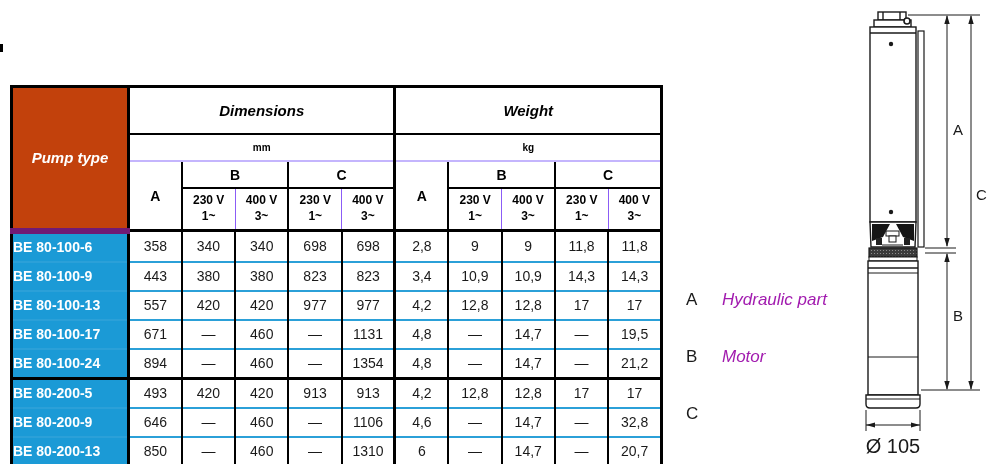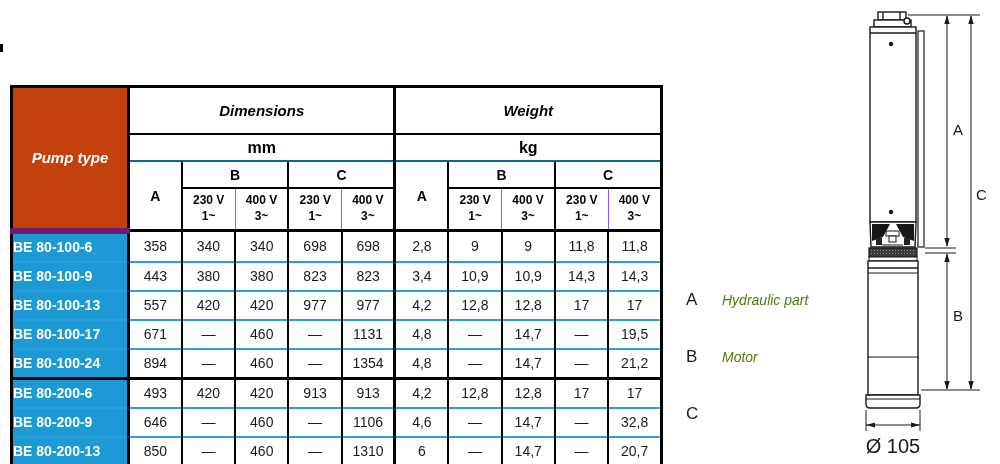--- a/index.html
+++ b/index.html
@@ -21,21 +21,21 @@
     background:#c2410c; color:#fff; font-style:italic; font-weight:bold;
     font-size:15px; text-align:center; vertical-align:middle;
     border-bottom:6px solid #701a75;
   }
   tr.hrow1 th { height:45px; }
   tr.hrow2 th { height:25px; }
   tr.hrow3 th { height:25px; }
   tr.hrow4 th { height:40px; }
 
   th.ghead { font-style:italic; font-weight:bold; font-size:15px; border-bottom:2px solid #000; }
-  th.unit  { font-weight:bold; font-size:16px; border-bottom:2px solid #0369a1;margin-left:12px; }
+  th.unit  { font-weight:bold; font-size:10px; border-bottom:2px solid #c4b5fd;margin-left:12px; }
   th.abc   { font-weight:bold; font-size:14px; }
   th.grp   { font-weight:bold; font-size:14px; border-bottom:2px solid #000; border-left:2px solid #000; }
   th.acol  { border-bottom:3px solid #000; }
   th.volt  { font-weight:bold; font-size:12px; line-height:1.3; border-bottom:3px solid #000; }
 
   .bl3 { border-left:3px solid #000 !important; }
   .bl2 { border-left:2px solid #000; }
   .bl1 { border-left:1px solid #8b5cf6; }
 
   td.rowlabel {
@@ -48,21 +48,21 @@
   tr.sep-cyan  td { border-top:2px solid #2ba0d8; }
   tr.sep-black td { border-top:3px solid #000; }
 
   
   .legend { position:absolute; left:686px; top:290px; width:190px; }
   .legend-item { position:absolute; left:0; display:flex; align-items:baseline; }
   .legend-item.i0 { top:0; }
   .legend-item.i1 { top:57px; }
   .legend-item.i2 { top:114px; }
   .lkey { display:inline-block; width:36px; font-size:17px; color:#1a1a1a; }
-  .llabel { font-size:14px; font-style:italic; color:#4d7c0f; }
+  .llabel { font-size:17px; font-style:italic; color:#a21caf; }
 
   
   .drawing { position:absolute; left:840px; top:0; width:160px; height:464px; }
 </style>
 </head>
 <body>
 
 <div class="canvas">
 
   <div class="artifact"></div>
@@ -194,21 +194,21 @@
         <td class="val">460</td>
         <td class="val">—</td>
         <td class="val">1354</td>
         <td class="val c1">4,8</td>
         <td class="val">—</td>
         <td class="val">14,7</td>
         <td class="val">—</td>
         <td class="val">21,2</td>
       </tr>
       <tr class="sep-black">
-        <td class="rowlabel">BE 80-200-6</td>
+        <td class="rowlabel">BE 80-200-5</td>
         <td class="val c1">493</td>
         <td class="val">420</td>
         <td class="val">420</td>
         <td class="val">913</td>
         <td class="val">913</td>
         <td class="val c1">4,2</td>
         <td class="val">12,8</td>
         <td class="val">12,8</td>
         <td class="val">17</td>
         <td class="val">17</td>

